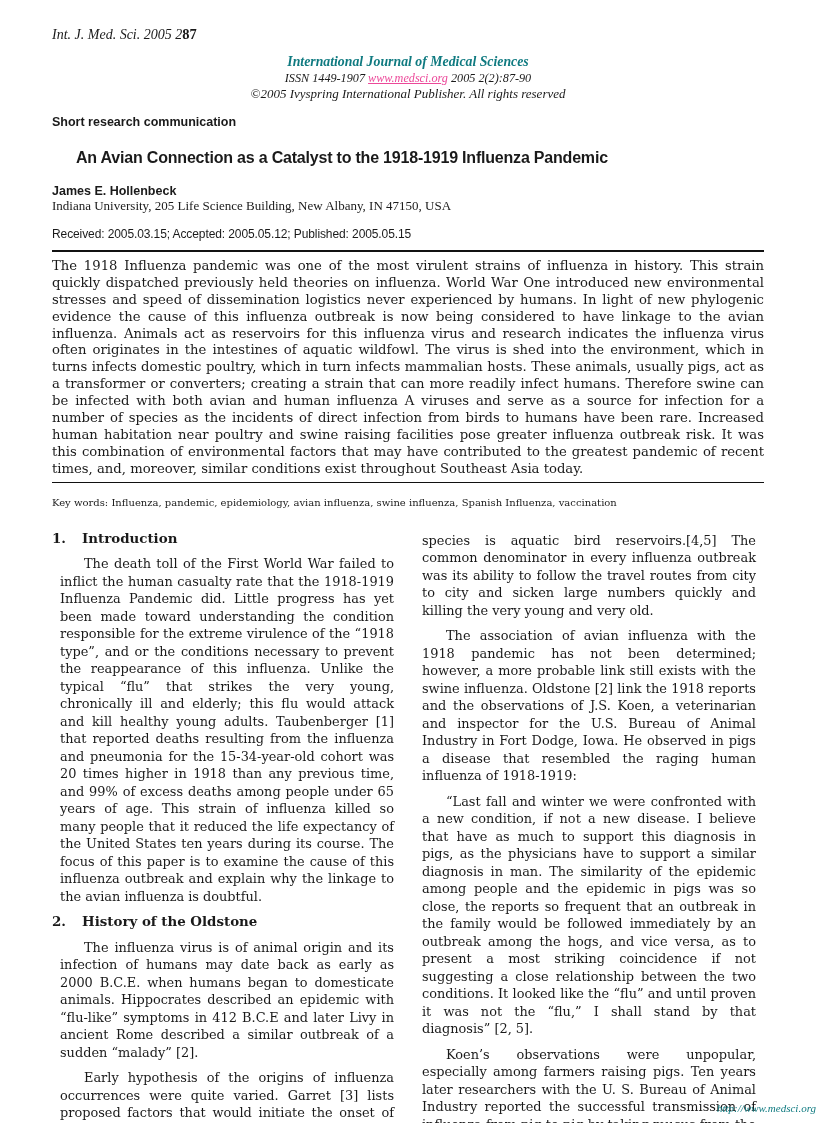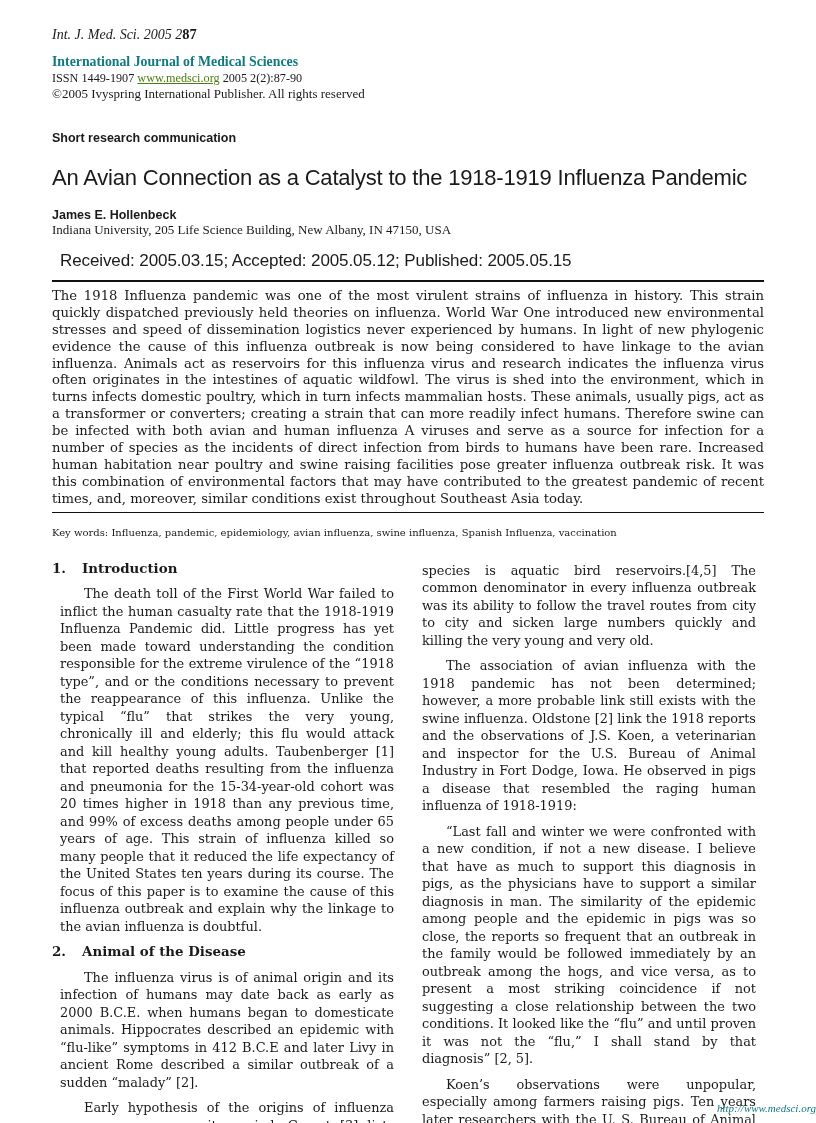--- a/index.html
+++ b/index.html
@@ -13,32 +13,32 @@
     overflow: hidden;
   }
   .page { padding: 26px 52px 0 52px; }
 
   
   .runhead-row { display: flex; justify-content: flex-start; align-items: baseline; margin-bottom: 10px; }
   .runhead { font-family: "Liberation Serif", serif; font-style: italic; font-size: 14px; }
   .pagenum { font-family: "Liberation Serif", serif; font-weight: bold; font-size: 14.5px; }
 
   
-  .journal-block { text-align: left; margin-bottom: 28px; line-height: 1.28; }
+  .journal-block { text-align: center; margin-bottom: 12px; line-height: 1.28; font-style: italic; }
   .journal-name { color: #0f7a80; font-family: "Liberation Serif", serif; font-weight: bold; font-size: 13.8px; }
   .issn-line { font-family: "Liberation Serif", serif; font-size: 12.2px; }
   .copyright-line { font-family: "Liberation Serif", serif; font-size: 13px; }
-  a.link { color: #4d7c0f; text-decoration: underline; cursor: pointer; }
+  a.link { color: #ec4899; text-decoration: underline; cursor: pointer; }
 
   .article-type { font-family: "Liberation Sans", sans-serif; font-weight: bold; font-size: 12.5px; margin-bottom: 20px; }
-  .title { font-family: "Liberation Sans", sans-serif; font-weight: normal; font-size: 22px; margin-bottom: 17px; letter-spacing: -0.2px; }
+  .title { font-family: "Liberation Sans", sans-serif; font-weight: bold; font-size: 16px; margin-bottom: 17px; letter-spacing: -0.2px; margin-left: 24px; }
   .author { font-family: "Liberation Sans", sans-serif; font-weight: bold; font-size: 12.5px; }
   .affiliation { font-family: "Liberation Serif", serif; font-size: 13px; margin-bottom: 13px; }
   .corresponding { font-family: "Liberation Serif", serif; font-size: 13px; margin-bottom: 13px; line-height: 1.3; }
-  .dates { font-family: "Liberation Sans", sans-serif; font-size: 17px; margin-bottom: 9px; letter-spacing: -0.1px; margin-left: 8px; }
+  .dates { font-family: "Liberation Sans", sans-serif; font-size: 12px; margin-bottom: 9px; letter-spacing: -0.1px; }
 
   .rule-heavy { border: none; border-top: 2.2px solid #111; margin: 0 0 6px 0; }
   .rule-light { border: none; border-top: 1.4px solid #111; margin: 4px 0 7px 0; }
 
   .abstract {
     font-size: 13.2px; line-height: 16.9px;
     text-align: justify; margin-bottom: 2px;
   }
   .keywords { font-size: 10px; margin: 14px 0 16px 0; }
 
@@ -88,21 +88,21 @@
   <div class="abstract">The 1918 Influenza pandemic was one of the most virulent strains of influenza in history. This strain quickly dispatched previously held theories on influenza. World War One introduced new environmental stresses and speed of dissemination logistics never experienced by humans. In light of new phylogenic evidence the cause of this influenza outbreak is now being considered to have linkage to the avian influenza. Animals act as reservoirs for this influenza virus and research indicates the influenza virus often originates in the intestines of aquatic wildfowl.  The virus is shed into the environment, which in turns infects domestic poultry, which in turn infects mammalian hosts. These animals, usually pigs, act as a transformer or converters; creating a strain that can more readily infect humans.  Therefore swine can be infected with both avian and human influenza A viruses and serve as a source for infection for a number of species as the incidents of direct infection from birds to humans have been rare.  Increased human habitation near poultry and swine raising facilities pose greater influenza outbreak risk. It was this combination of environmental factors that may have contributed to the greatest pandemic of recent times, and, moreover, similar conditions exist throughout Southeast Asia today.</div>
 
   <hr class="rule-light">
 
   <div class="keywords">Key words: Influenza, pandemic, epidemiology, avian influenza, swine influenza, Spanish Influenza, vaccination</div>
 
   <div class="columns">
     <div class="col">
       <div class="sec-heading"><span class="sec-num">1.</span><span>Introduction</span></div>
       <p class="indent">The death toll of the First World War failed to inflict the human casualty rate that the 1918-1919 Influenza Pandemic did. Little progress has yet been made toward understanding the condition responsible for the extreme virulence of the “1918 type”, and or the conditions necessary to prevent the reappearance of this influenza. Unlike the typical “flu” that strikes the very young, chronically ill and elderly; this flu would attack and kill healthy young adults. Taubenberger [1] that reported deaths resulting from the influenza and pneumonia for the 15-34-year-old cohort was 20 times higher in 1918 than any previous time, and 99% of excess deaths among people under 65 years of age.  This strain of influenza killed so many people that it reduced the life expectancy of the United States ten years during its course. The focus of this paper is to examine the cause of this influenza outbreak and explain why the linkage to the avian influenza is doubtful.</p>
-      <div class="sec-heading"><span class="sec-num">2.</span><span>Animal of the Disease</span></div>
+      <div class="sec-heading"><span class="sec-num">2.</span><span>History of the Oldstone</span></div>
       <p class="indent">The influenza virus is of animal origin and its infection of humans may date back as early as 2000 B.C.E. when humans began to domesticate animals. Hippocrates described an epidemic with “flu-like” symptoms in 412 B.C.E and later Livy in ancient Rome described a similar outbreak of a sudden “malady” [2].</p>
       <p class="indent">Early hypothesis of the origins of influenza occurrences were quite varied. Garret [3] lists proposed factors that would initiate the onset of influenza to include “nakedness, dirt, unclean pajamas, dust, open windows, closed windows, old books, fish contaminated by the Germans in 1918, Chinese people and cosmic influences”.  Other possible causes were attributed to “bad air”, rotting corpses venting through the earth to rotten garbage in the streets. The primal source for all influenza “A” virus in mammals and domestic avian</p>
     </div>
     <div class="col">
       <p>species is aquatic bird reservoirs.[4,5] The common denominator in every influenza outbreak was its ability to follow the travel routes from city to city and sicken large numbers quickly and killing the very young and very old.</p>
       <p class="indent">The association of avian influenza with the 1918 pandemic has not been determined; however, a more probable link still exists with the swine influenza. Oldstone [2] link the 1918 reports and the observations of J.S. Koen, a veterinarian and inspector for the U.S. Bureau of Animal Industry in Fort Dodge, Iowa.  He observed in pigs a disease that resembled the raging human influenza of 1918-1919:</p>
       <p class="indent">“Last fall and winter we were confronted with a new condition, if not a new disease. I believe that have as much to support this diagnosis in pigs, as the physicians have to support a similar diagnosis in man. The similarity of the epidemic among people and the epidemic in pigs was so close, the reports so frequent that an outbreak in the family would be followed immediately by an outbreak among the hogs, and vice versa, as to present a most striking coincidence if not suggesting a close relationship between the two conditions. It looked like the “flu” and until proven it was not the “flu,” I shall stand by that diagnosis” [2, 5].</p>
       <p class="indent">Koen’s observations were unpopular, especially among farmers raising pigs. Ten years later researchers with the U. S. Bureau of Animal Industry reported the successful transmission of influenza from pig to pig by taking mucus from the secretions from the upper respiratory tract of infected pigs to healthy pigs.  Richard Shope, working with the Rockefeller Institute of Comparative Anatomy repeated the study and was able to reproduce the disease in healthy pigs with material taken from sick pigs and passed through a Pasteur-Chamberland filter. Shope provided the first evidence of virus transmitted by swine [2].  In 1923, Richard Shope showed that people who were alive during the 1918-1919</p>
     </div>
   </div>

